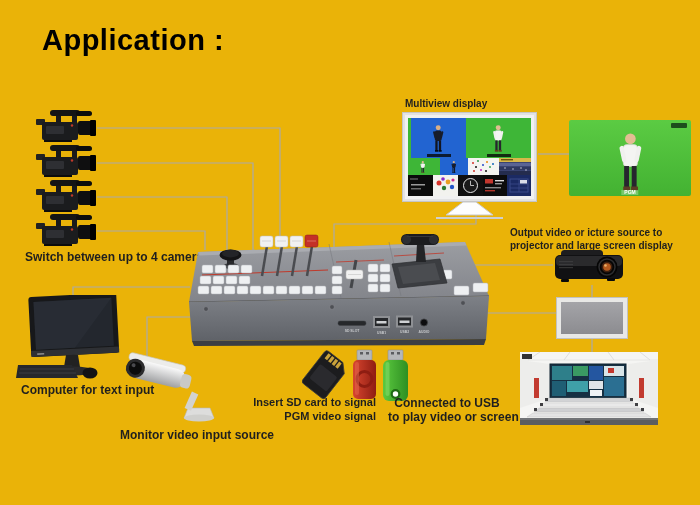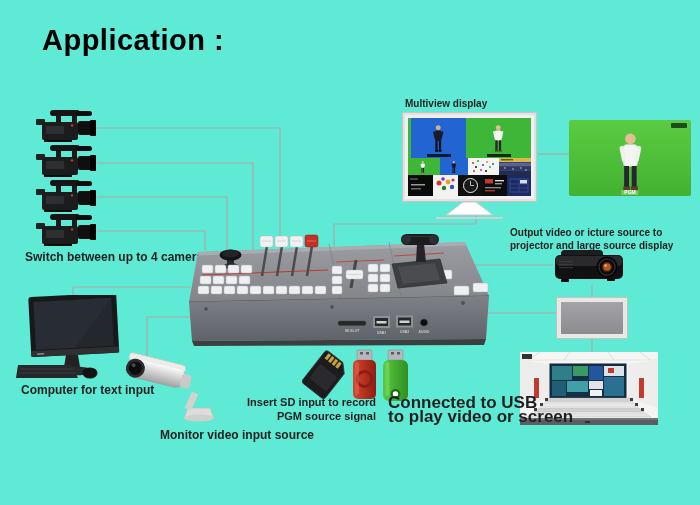--- a/index.html
+++ b/index.html
@@ -1,30 +1,30 @@
 <!DOCTYPE html>
 <html><head>
 <meta charset="utf-8">
 <style>
   html,body{margin:0;padding:0;background:#fff;}
-  #stage{position:relative;width:700px;height:505px;background:#5eead4;overflow:hidden;
+  #stage{position:relative;width:700px;height:505px;background:#eab308;overflow:hidden;
          font-family:"Liberation Sans",sans-serif;}
   #stage *{box-sizing:border-box;}
   .abs{position:absolute;}
   
   .title{left:42px;top:24px;font-size:29px;font-weight:800;color:#000;letter-spacing:.5px;}
   .cap{font-weight:bold;color:#1f1f1f;font-size:12px;line-height:16px;white-space:nowrap;}
   .cap-sm{font-weight:bold;color:#1f1f1f;font-size:10px;line-height:13px;white-space:nowrap;}
   .cam-cap{left:25px;top:249px;}
   .computer-cap{left:21px;top:382px;}
-  .seccam-cap{left:120px;top:427px;margin-left:40px;}
+  .seccam-cap{left:120px;top:427px;}
   .mv-cap{left:405px;top:97px;text-align:center;}
   .out-cap{left:510px;top:226px;}
   .sd-cap{left:244px;top:395px;width:132px;text-align:right;font-size:11px;line-height:14px;}
-  .usb-cap{left:388px;top:396px;width:118px;text-align:center;font-size:17px;line-height:14px;}
+  .usb-cap{left:388px;top:396px;width:118px;text-align:center;font-size:12px;line-height:14px;}
   
   .wires{left:0;top:0;}
   .wires polyline{fill:none;stroke:#a9a9a9;stroke-width:1.2px;}
   
   .cam{width:62px;height:34px;left:36px;}
   
   .tv{left:402px;top:112px;width:135px;height:90px;background:#f1f1f1;border:1px solid #c6c6c6;
       box-shadow:inset 0 0 0 2px #e2e2e2;padding:5px;}
   .tv-screen{width:123px;height:78px;background:#000;overflow:hidden;}
   .mv-row{display:flex;}
@@ -261,21 +261,21 @@
   <div class="abs pgm">
     <svg viewBox="0 0 12 26" style="height:58px;margin-bottom:5px">
         <use href="#person-shirt"></use>
       </svg>
     <div class="pgm-badge"></div>
     <div class="pgm-capt">PGM</div>
   </div>
 
   <div class="abs cap-sm out-cap">
     <div>Output video or icture source to</div>
-    <div>projector and large source display</div>
+    <div>projector and large screen display</div>
   </div>
   <svg class="abs projector" width="76" height="40" viewBox="0 0 76 40">
     <rect x="10" y="3" width="42" height="9" rx="3.5" fill="#1d1d1f"></rect>
     <rect x="4" y="8" width="68" height="24" rx="5" fill="#111113"></rect>
     <rect x="5" y="9" width="66" height="10" rx="4" fill="#2a2a2c"></rect>
     <rect x="8" y="14" width="14" height="1.2" fill="#3a3a3c"></rect>
     <rect x="8" y="17" width="14" height="1.2" fill="#3a3a3c"></rect>
     <rect x="8" y="20" width="14" height="1.2" fill="#333"></rect>
     <circle cx="56" cy="20" r="10.5" fill="#050505"></circle>
     <circle cx="56" cy="20" r="8" fill="none" stroke="#2e2e30" stroke-width="1.5"></circle>
@@ -485,21 +485,21 @@
   </svg>
   <svg class="abs usbgreen" width="32" height="54" viewBox="0 0 32 54">
     <rect x="9" y="1" width="15" height="10" rx="1" fill="#b5b7ba" stroke="#8e9094" stroke-width="0.6"></rect>
     <rect x="12" y="3" width="3" height="2.5" fill="#5a5c60"></rect>
       <rect x="18" y="3" width="3" height="2.5" fill="#5a5c60"></rect>
     <rect x="4" y="11" width="25" height="41" rx="6" fill="url(#usbGreenGrad)"></rect>
     <circle cx="16.5" cy="45" r="3.8" fill="#fff" stroke="#1f6b16" stroke-width="2.2"></circle>
     <rect x="6.5" y="13" width="4" height="34" rx="2" fill="#8ae070" opacity="0.5"></rect>
   </svg>
   <div class="abs cap sd-cap">
-    <div>Insert SD input to record</div>
-    <div>PGM source signal</div>
+    <div>Insert SD card to signal</div>
+    <div>PGM video signal</div>
   </div>
   <div class="abs cap usb-cap">
     <div>Connected to USB</div>
     <div>to play video or screen</div>
   </div>
 
 </div>
 
 </body></html>

